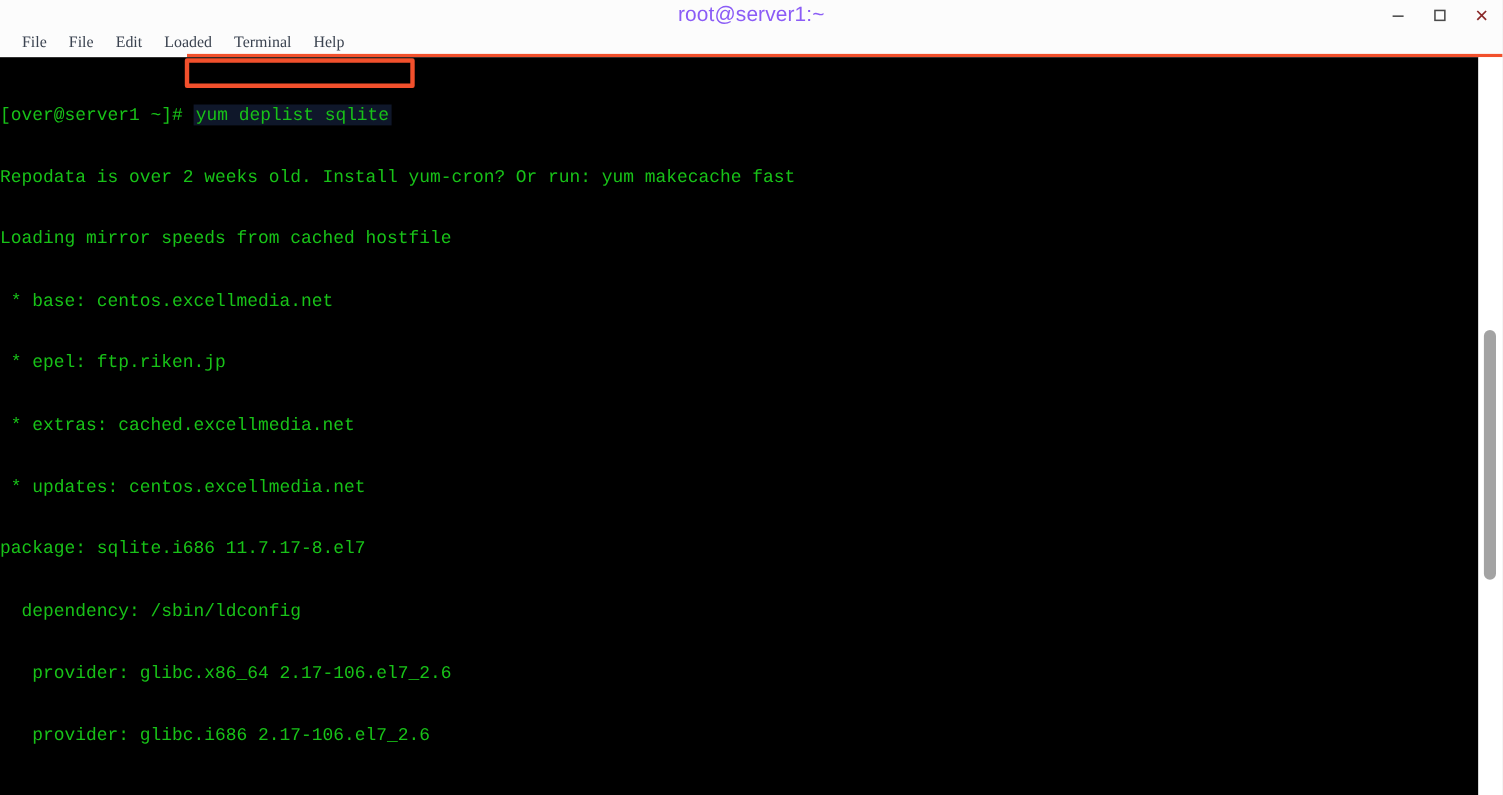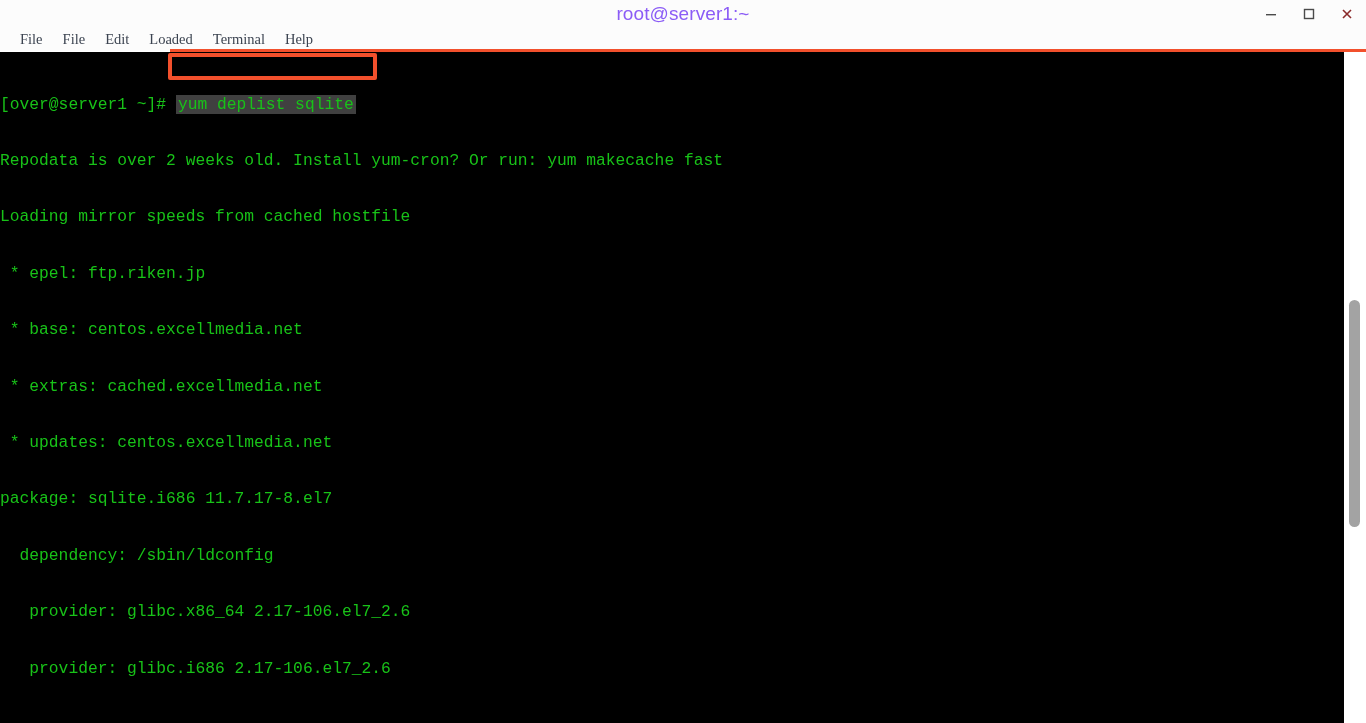--- a/index.html
+++ b/index.html
@@ -110,21 +110,21 @@
     white-space: pre;
     letter-spacing: 0px;
   }
   .term-line {
     height: 18.8px;
     white-space: pre;
   }
 
   
   .cmd-highlight {
-    background: #404040;
+    background: #0f172a;
     color: #18c218;
     padding: 0 2px;
   }
 
   
   .annot-box {
     position: absolute;
     left: 168px;
     top: 53px;
     width: 209px;
@@ -188,22 +188,22 @@
     <span class="menu-item">Terminal</span>
     <span class="menu-item">Help</span>
   </div>
   <div class="menubar-accent"></div>
 
   <div class="terminal">
     <div class="term-lines">
       <div class="term-line"><span>[over@server1 ~]# </span><span class="cmd-highlight">yum deplist sqlite</span></div>
       <div class="term-line">Repodata is over 2 weeks old. Install yum-cron? Or run: yum makecache fast</div>
       <div class="term-line">Loading mirror speeds from cached hostfile</div>
+      <div class="term-line"> * base: centos.excellmedia.net</div>
       <div class="term-line"> * epel: ftp.riken.jp</div>
-      <div class="term-line"> * base: centos.excellmedia.net</div>
       <div class="term-line"> * extras: cached.excellmedia.net</div>
       <div class="term-line"> * updates: centos.excellmedia.net</div>
       <div class="term-line">package: sqlite.i686 11.7.17-8.el7</div>
       <div class="term-line">  dependency: /sbin/ldconfig</div>
       <div class="term-line">   provider: glibc.x86_64 2.17-106.el7_2.6</div>
       <div class="term-line">   provider: glibc.i686 2.17-106.el7_2.6</div>
       
       
       
       

